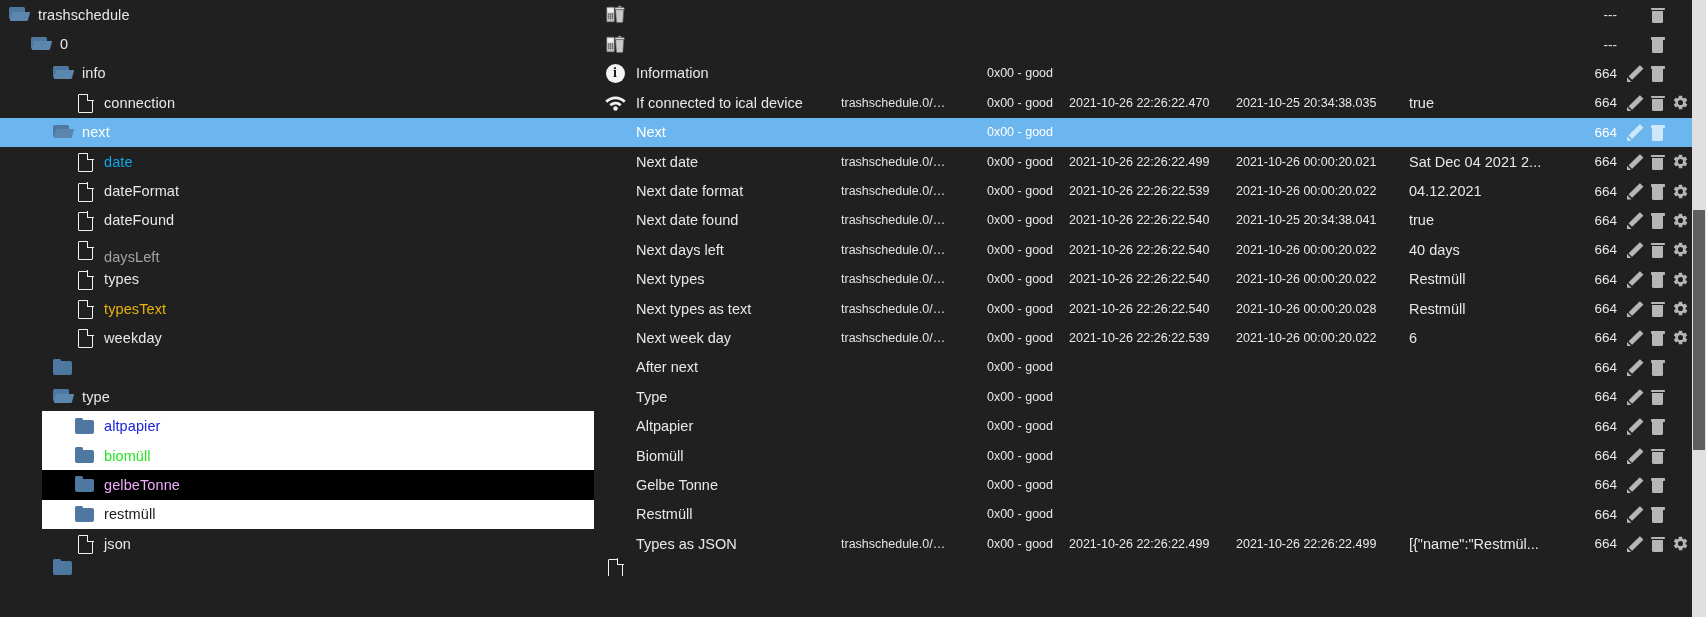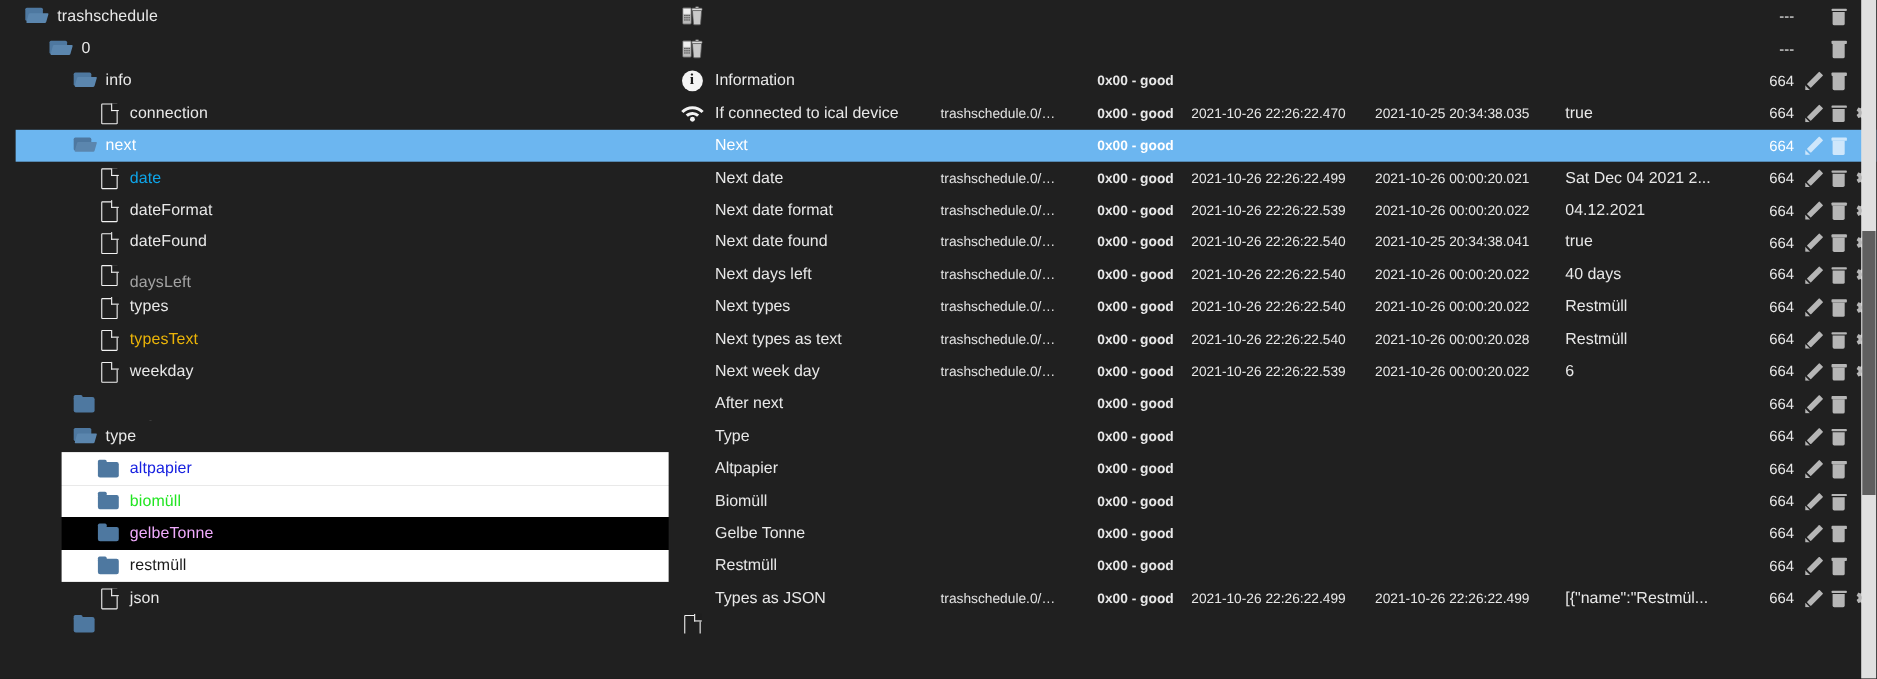--- a/index.html
+++ b/index.html
@@ -10,21 +10,21 @@
     overflow: hidden;
   }
   #app {
     position: relative;
     width: 1706px; height: 617px;
     background: #202020;
     overflow: hidden;
   }
   .scroll-area {
     position: absolute;
-    left: 14px; top: 0;
+    left: 0; top: 0;
     width: 1692px; height: 617px;
     overflow: hidden;
   }
   .row {
     position: relative;
     height: 29.4px;
     width: 1692px;
     display: flex;
     align-items: center;
     color: #e8e8e8;
@@ -123,21 +123,21 @@
     font-size:14px; font-weight:bold; font-family:"Liberation Serif", serif;
     display:flex; align-items:center; justify-content:center;
     line-height:1;
   }
   .wifi-ico { width:21px; height:17px; position:relative; }
 
   
   .c { overflow:hidden; text-overflow:ellipsis; white-space:nowrap; }
   .c-desc   { width: 205px;  flex:0 0 205px; padding-right:6px; font-size:14.5px; }
   .c-objid  { width: 108px;  flex:0 0 108px; font-size:12.5px; color:#e2e2e2; text-align:right; }
-  .c-state  { width: 112px;  flex:0 0 112px; font-size:12.5px; text-align:right; padding-right:8px;font-weight:bold; }
+  .c-state  { width: 112px;  flex:0 0 112px; font-size:12.5px; text-align:right; padding-right:8px; }
   .c-ts1    { width: 170px;  flex:0 0 170px; font-size:12.5px; text-align:left; padding-left:8px; }
   .c-ts2    { width: 170px;  flex:0 0 170px; font-size:12.5px; text-align:left; padding-left:5px; }
   .c-val    { width: 164px;  flex:0 0 164px; font-size:14.5px; padding-left:8px; }
   .c-perm   { width: 52px;   flex:0 0 52px;  font-size:13.5px; text-align:right; }
   .c-acts   { width: 75px;   flex:0 0 75px;  display:flex; align-items:center; gap:6px; padding-left:9px; }
 
   .act { width:17px; height:17px; position:relative; flex:0 0 17px; cursor:pointer; }
   .act.placeholder { visibility:hidden; }
 
   

